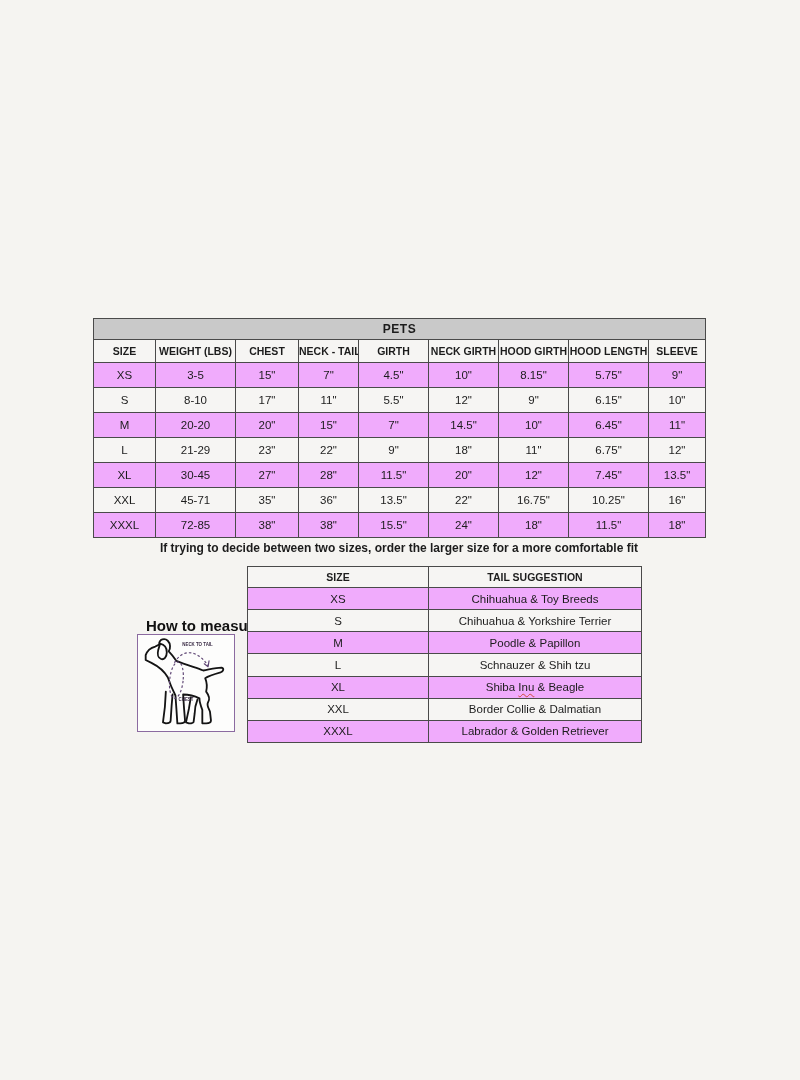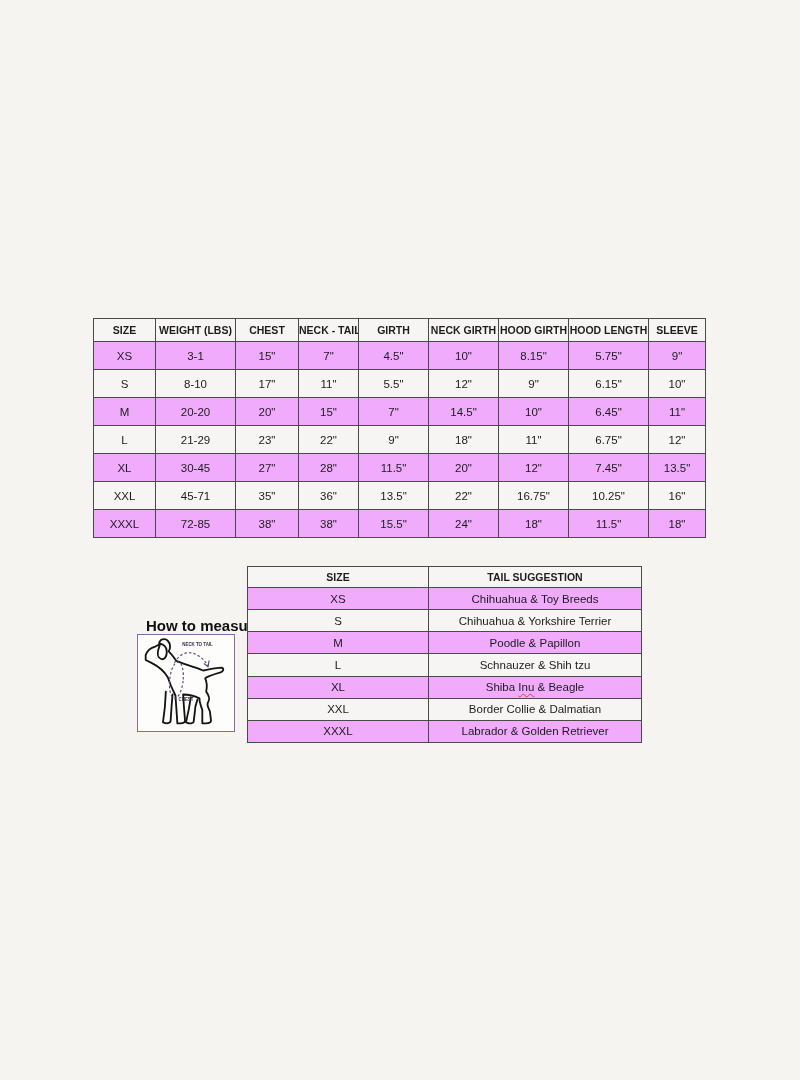--- a/index.html
+++ b/index.html
@@ -49,36 +49,39 @@
         <col style="width:80px">
         <col style="width:63px">
       <col style="width:60px">
         <col style="width:70px">
         <col style="width:70px">
       <col style="width:70px">
         <col style="width:80px">
         <col style="width:57px">
     </colgroup>
     <thead>
+      <tr class="pets-row">
+        <th colspan="9">PETS</th>
+      </tr>
       <tr class="head-row" id="size-head-row">
           <th>SIZE</th>
           <th>WEIGHT (LBS)</th>
           <th>CHEST</th>
           <th>NECK - TAIL</th>
           <th>GIRTH</th>
           <th>NECK GIRTH</th>
           <th>HOOD GIRTH</th>
           <th>HOOD LENGTH</th>
           <th>SLEEVE</th>
         </tr>
     </thead>
     <tbody id="size-body">
         <tr class="gray">
           <td>XS</td>
-          <td>3-1</td>
+          <td>3-5</td>
           <td>15"</td>
           <td>7"</td>
           <td>4.5"</td>
           <td>10"</td>
           <td>8.15"</td>
           <td>5.75"</td>
           <td>9"</td>
         </tr>
         <tr class="white">
           <td>S</td>
@@ -142,20 +145,21 @@
           <td>38"</td>
           <td>15.5"</td>
           <td>24"</td>
           <td>18"</td>
           <td>11.5"</td>
           <td>18"</td>
         </tr>
       </tbody>
   </table>
 
+  <div class="note">If trying to decide between two sizes, order the larger size for a more comfortable fit</div>
 
   <div class="measure-title">How to measure</div>
   <div class="dog-box">
     <svg viewBox="0 0 100 100" aria-hidden="true">
 
       <g stroke="#141414" stroke-width="1.9" fill="none" stroke-linejoin="round" stroke-linecap="round">
         <path d="M8,26 L8,21 C10,15 14,13 18,12 L22,10 C22,4 28,3 31,6 C34,9 34,14 32,17 C36,21 38,24 40,27 C50,31 60,34 68,37 C74,36 81,34 87,34 C90,35 89,38 86,39 C79,41 73,43 70,45 C72,50 72,55 71,59 C74,63 75,67 73,70 C71,73 74,77 75,80 L76,89 C76,92 73,92 71,92 L67,92 L67,78 C65,73 64,69 64,66 C58,63 52,62 47,62 L48,77 L49,89 C49,92 46,92 44,92 L41,92 L40,77 L39,63 C36,57 33,50 31,44 C27,37 20,32 14,29 Z"></path>
         <path d="M23,9 C28,10 30,14 30,18 C30,23 27,26 24,25 C21,24 20,20 21,16 Z"></path>
         <path d="M62,67 C60,72 59,78 59,82 L58,90 C58,92 55,92 53,92 L50,91 L53,77 L55,65"></path>
         <path d="M36,62 L35,74 L34,89 C34,92 31,92 29,92 L26,91 L28,75 L29,59"></path>

